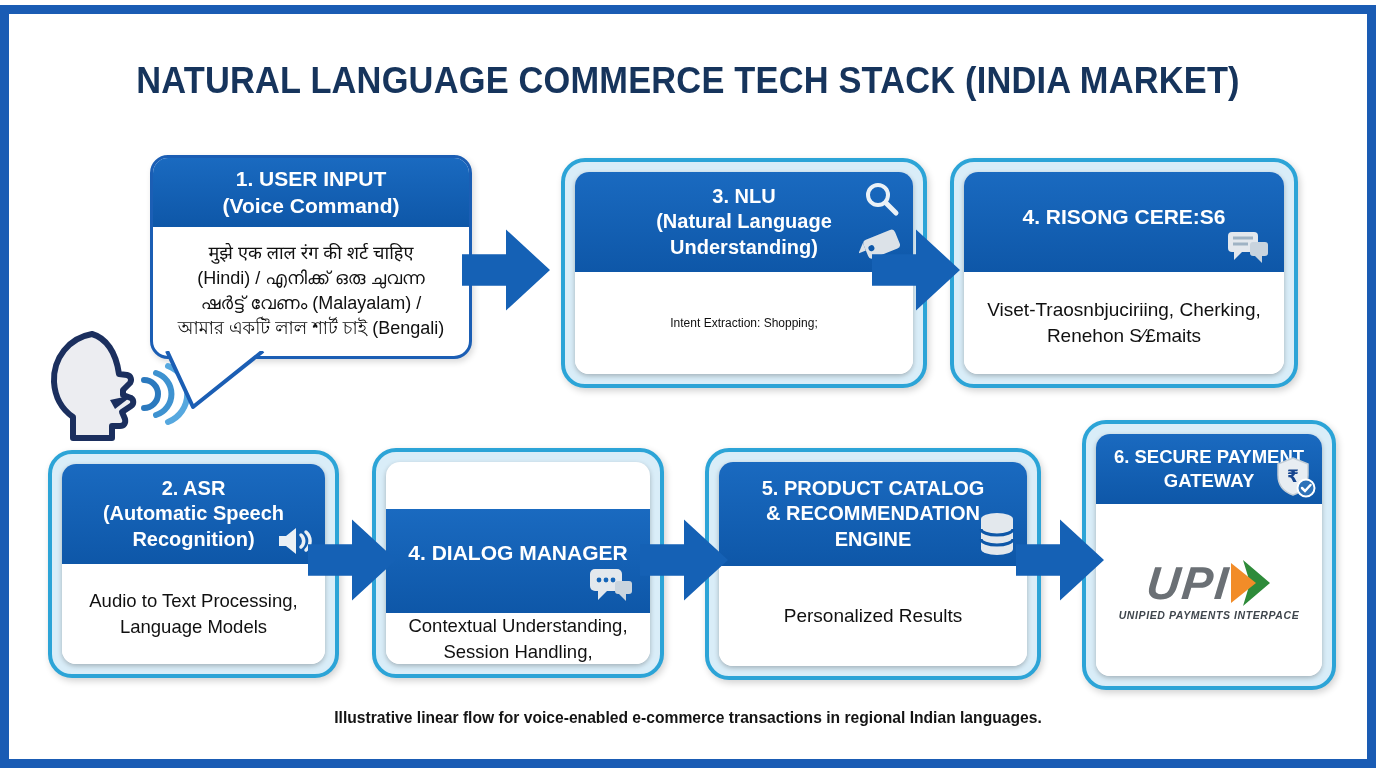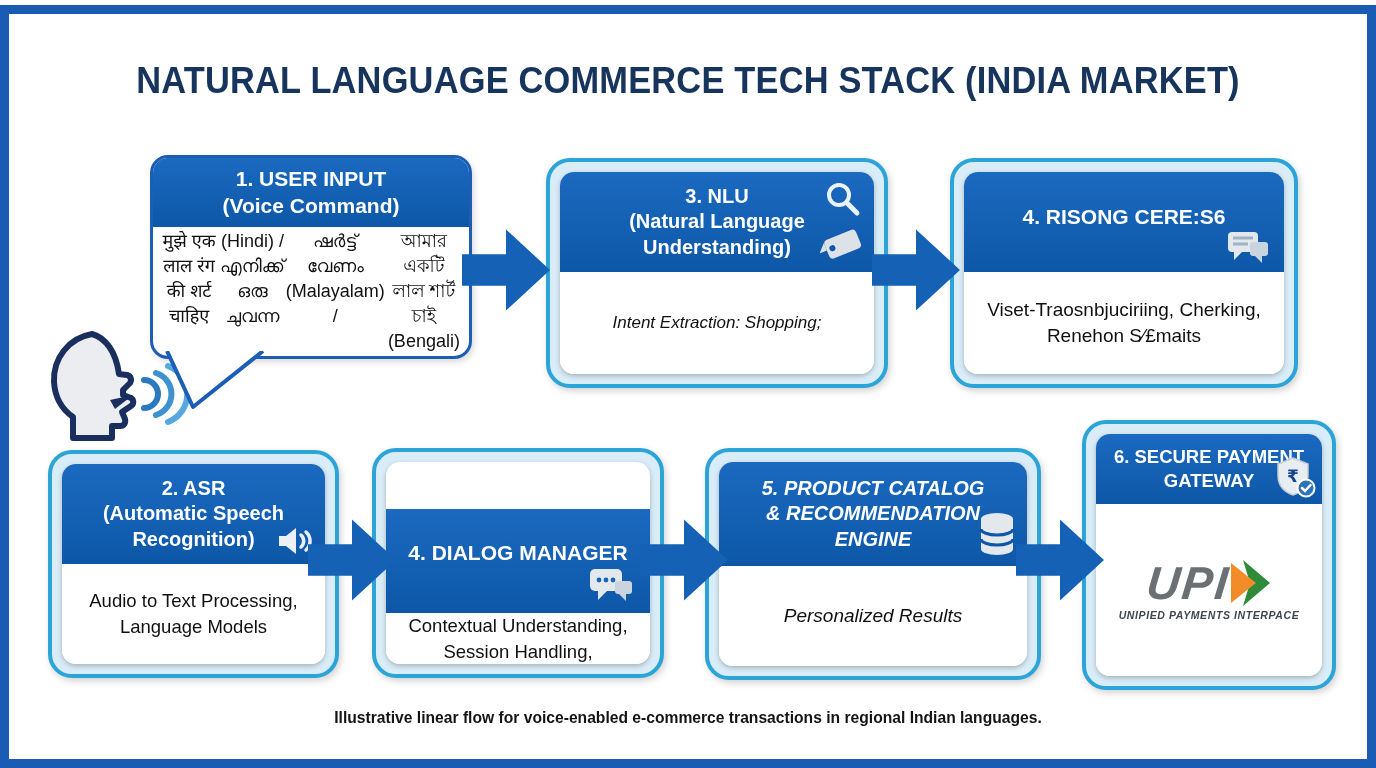--- a/index.html
+++ b/index.html
@@ -29,21 +29,21 @@
   .flow-arrow{position:absolute;width:88px;height:88px;background:#1561B5;z-index:3;
     clip-path:polygon(0 32%,50% 32%,50% 4%,100% 50%,50% 96%,50% 68%,0 68%);
     filter:drop-shadow(1px 2px 2px rgba(0,0,0,0.2));}
 
   
   .bubble{position:absolute;left:150px;top:155px;width:316px;height:198px;background:#fff;
     border:3px solid #1B5EB4;border-radius:18px;overflow:hidden;z-index:2;
     box-shadow:2px 3px 6px rgba(0,0,0,0.15);display:flex;flex-direction:column;}
   .bubble-header{background:linear-gradient(#1A6AC0,#0E57A8);color:#fff;font-weight:bold;
     font-size:21px;line-height:1.3;text-align:center;padding:7px 4px;}
-  .bubble-body{flex:1;display:flex;flex-direction:row;justify-content:center;
+  .bubble-body{flex:1;display:flex;flex-direction:column;justify-content:center;
     text-align:center;font-size:18px;line-height:1.4;color:#101010;padding:2px 6px;}
 
   .icon-svg{position:absolute;}
 </style>
 </head>
 <body>
 
 <div class="stage">
   <div class="frame"></div>
 
@@ -72,39 +72,39 @@
              C92 52 91 48 87 47 L79 46 C76 24 66 10 52 6 Z" fill="#ECEDF1" stroke="#1B2F5E" stroke-width="6" stroke-linejoin="round"></path>
     <path d="M70 72 L93 67 L75 81 Z" fill="#1B2F5E"></path>
     <path d="M104 52 a14 14 0 0 1 0 28" stroke="#2B79BE" stroke-width="6" fill="none" stroke-linecap="round"></path>
     <path d="M116 45 a22 22 0 0 1 0 42" stroke="#3E92D0" stroke-width="6" fill="none" stroke-linecap="round"></path>
     <path d="M128 38 a30 30 0 0 1 0 56" stroke="#56A8DF" stroke-width="6" fill="none" stroke-linecap="round"></path>
   </svg>
 
   <div class="flow-arrow" style="left:462px;top:226px;"></div>
   <div class="flow-arrow" style="left:872px;top:226px;"></div>
 
-  <div class="station-outer" style="left:546px;top:158px;width:334px;height:222px;">
+  <div class="station-outer" style="left:561px;top:158px;width:334px;height:222px;padding-left:24px;">
     <div class="station-inner">
       <div class="station-header" style="height:100px;font-size:20px;">
         <div>3. NLU</div>
         <div>(Natural Language</div>
         <div>Understanding)</div>
         <svg class="icon-svg" style="right:12px;top:8px;" width="38" height="38" viewBox="0 0 38 38">
           <circle cx="15" cy="15" r="10" fill="none" stroke="#EAF1F7" stroke-width="4"></circle>
           <line x1="23" y1="23" x2="33" y2="33" stroke="#EAF1F7" stroke-width="5" stroke-linecap="round"></line>
         </svg>
         <svg class="icon-svg" style="right:8px;top:52px;" width="46" height="42" viewBox="0 0 46 42">
           <g transform="rotate(-22 23 21)">
             <rect x="6" y="10" width="34" height="20" rx="4" fill="#DCE2E8"></rect>
             <path d="M6 20 L-2 20 L6 12 Z" fill="#DCE2E8"></path>
             <circle cx="12" cy="20" r="3" fill="#0E57A8"></circle>
           </g>
         </svg>
       </div>
-      <div class="station-body" style="font-size:17px;font-style:italic;">
+      <div class="station-body" style="font-size:12px;">
         <div>Intent Extraction: Shopping;</div>
       </div>
     </div>
   </div>
 
   <div class="station-outer" style="left:950px;top:158px;width:340px;height:222px;">
     <div class="station-inner">
       <div class="station-header" style="height:100px;font-size:21px;">
         <div style="padding-bottom:10px;">4. RISONG CERE:S6</div>
         <svg class="icon-svg" style="right:14px;bottom:6px;" width="44" height="36" viewBox="0 0 44 36">
@@ -161,21 +161,21 @@
         </svg>
       </div>
       <div class="station-body" style="font-size:18.5px;">
         <div>Contextual Understanding,</div>
         <div>Session Handling,</div>
         <div>Follow-up Queries</div>
       </div>
     </div>
   </div>
 
-  <div class="station-outer" style="left:705px;top:448px;width:328px;height:224px;font-style:italic;">
+  <div class="station-outer" style="left:705px;top:448px;width:328px;height:224px;">
     <div class="station-inner">
       <div class="station-header" style="height:104px;font-size:20px;">
         <div>5. PRODUCT CATALOG</div>
         <div>&amp; RECOMMENDATION</div>
         <div>ENGINE</div>
         <svg class="icon-svg" style="right:10px;bottom:10px;" width="40" height="44" viewBox="0 0 40 44">
           <ellipse cx="20" cy="7" rx="16" ry="6" fill="#E3E8ED"></ellipse>
           <path d="M4 7 L4 37 A16 6 0 0 0 36 37 L36 7" fill="#E3E8ED"></path>
           <path d="M4 17 A16 6 0 0 0 36 17" fill="none" stroke="#0E57A8" stroke-width="3"></path>
           <path d="M4 27 A16 6 0 0 0 36 27" fill="none" stroke="#0E57A8" stroke-width="3"></path>

